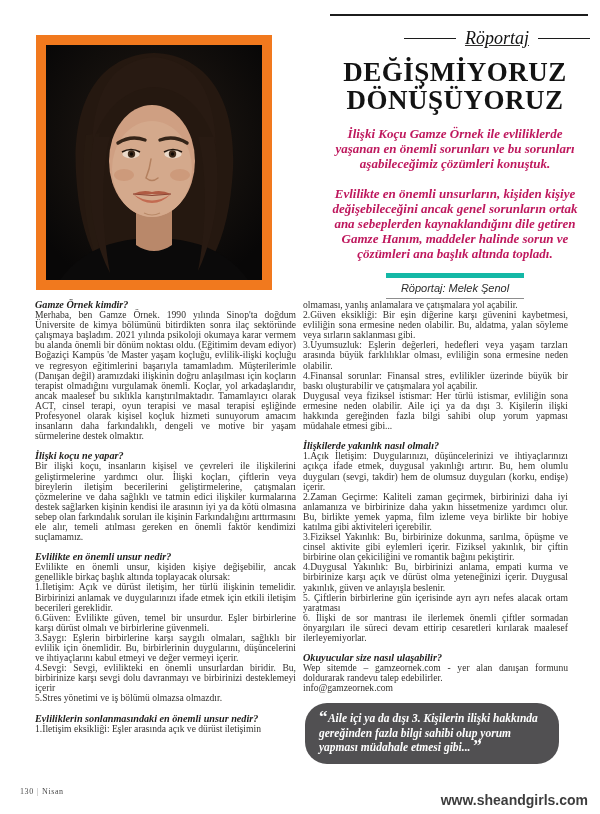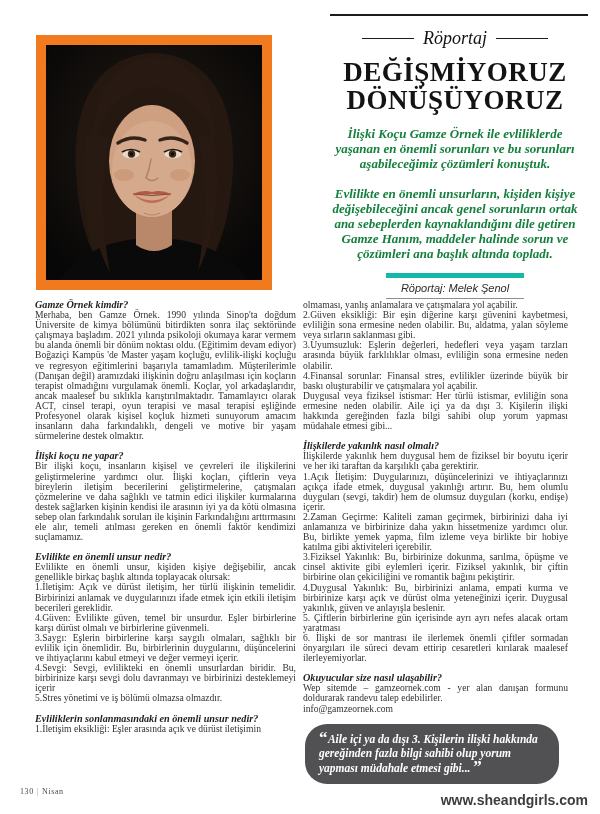--- a/index.html
+++ b/index.html
@@ -2,26 +2,26 @@
 <html><head>
 <meta charset="utf-8">
 <style>
   html,body { margin:0; padding:0; background:#9a9a9a; }
   .page { position:relative; width:600px; height:814px; margin:0 auto; background:#ffffff;
           font-family:"Liberation Serif", serif; color:#2f2e2c; overflow:hidden; }
 
   
   .top-rule { position:absolute; left:330px; top:14px; width:258px; border-top:2px solid #1c1c1c; }
   .head { position:absolute; left:320px; top:28px; width:270px; text-align:center; }
-  .kicker-row { display:flex; align-items:center; justify-content:center; gap:9px; }
+  .kicker-row { display:flex; align-items:center; justify-content:flex-end; gap:9px;text-decoration:underline; }
   .kline { flex:0 0 52px; border-top:1px solid #1c1c1c; height:0; }
   .kicker-text { font-style:italic; font-size:18px; color:#121212; }
   .title { margin:9px 0 0; font-weight:700; font-size:27px; line-height:28px; letter-spacing:0.5px; color:#131313; }
   .title span { display:block; }
-  .lede, .intro { margin:12px 6px 0; font-weight:700; font-style:italic; font-size:13px; line-height:15px; color:#15803d; }
+  .lede, .intro { margin:12px 6px 0; font-weight:700; font-style:italic; font-size:13px; line-height:15px; color:#be185d; }
   .intro { margin-top:15px; }
   .byline { display:inline-block; margin-top:12px; padding:4px 15px 4px;
             border-top:5px solid #14b8a6; border-bottom:1px solid #8d8d8d;
             font-family:"Liberation Sans", sans-serif; font-style:italic; font-size:11px; color:#2c2c2c; }
 
   
   .photo-frame { position:absolute; left:36px; top:35px; width:216px; height:235px;
                  border:10px solid #f1791e; background:#0d0b0a; }
   .photo-frame svg { display:block; width:216px; height:235px; }
 
@@ -120,37 +120,36 @@
   </div>
 
   <div class="col col-left">
       <div class="blk q">Gamze Örnek kimdir?</div>
       <div class="blk a">Merhaba, ben Gamze Örnek. 1990 yılında Sinop'ta doğdum Üniversite de kimya bölümünü bitirdikten sonra ilaç sektöründe çalışmaya başladım. 2021 yılında psikoloji okumaya karar vermem bu alanda önemli bir dönüm noktası oldu. (Eğitimim devam ediyor) Boğaziçi Kampüs 'de Master yaşam koçluğu, evlilik-ilişki koçluğu ve regresyon eğitimlerini başarıyla tamamladım. Müşterilerimle (Danışan değil) aramızdaki ilişkinin doğru anlaşılması için koçların terapist olmadığını vurgulamak önemli. Koçlar, yol arkadaşlarıdır, ancak maalesef bu sıklıkla karıştırılmaktadır. Tamamlayıcı olarak ACT, cinsel terapi, oyun terapisi ve masal terapisi eşliğinde Profesyonel olarak kişisel koçluk hizmeti sunuyorum amacım insanların daha farkındalıklı, dengeli ve motive bir yaşam sürmelerine destek olmaktır.</div>
       <div class="blk q">İlişki koçu ne yapar?</div>
       <div class="blk a">Bir ilişki koçu, insanların kişisel ve çevreleri ile ilişkilerini geliştirmelerine yardımcı olur. İlişki koçları, çiftlerin veya bireylerin iletişim becerilerini geliştirmelerine, çatışmaları çözmelerine ve daha sağlıklı ve tatmin edici ilişkiler kurmalarına destek sağlarken kişinin kendisi ile arasının iyi ya da kötü olmasına sebep olan farkındalık soruları ile kişinin Farkındalığını arttırmasını ele alır, temeli atılması gereken en önemli faktör kendimizi suçlamamız.</div>
       <div class="blk q">Evlilikte en önemli unsur nedir?</div>
       <div class="blk a">Evlilikte en önemli unsur, kişiden kişiye değişebilir, ancak genellikle birkaç başlık altında toplayacak olursak:</div>
       <div class="blk item">1.İletişim: Açık ve dürüst iletişim, her türlü ilişkinin temelidir. Birbirinizi anlamak ve duygularınızı ifade etmek için etkili iletişim becerileri gereklidir.</div>
-      <div class="blk item">4.Güven: Evlilikte güven, temel bir unsurdur. Eşler birbirlerine karşı dürüst olmalı ve birbirlerine güvenmeli.</div>
+      <div class="blk item">6.Güven: Evlilikte güven, temel bir unsurdur. Eşler birbirlerine karşı dürüst olmalı ve birbirlerine güvenmeli.</div>
       <div class="blk item">3.Saygı: Eşlerin birbirlerine karşı saygılı olmaları, sağlıklı bir evlilik için önemlidir. Bu, birbirlerinin duygularını, düşüncelerini ve ihtiyaçlarını kabul etmeyi ve değer vermeyi içerir.</div>
       <div class="blk item">4.Sevgi: Sevgi, evlilikteki en önemli unsurlardan biridir. Bu, birbirinize karşı sevgi dolu davranmayı ve birbirinizi desteklemeyi içerir</div>
       <div class="blk item">5.Stres yönetimi ve iş bölümü olmazsa olmazdır.</div>
       <div class="blk q">Evliliklerin sonlanmasındaki en önemli unsur nedir?</div>
       <div class="blk item">1.İletişim eksikliği: Eşler arasında açık ve dürüst iletişimin</div>
     </div>
 
   <div class="col col-right">
     <div>
         <div class="blk a">olmaması, yanlış anlamalara ve çatışmalara yol açabilir.</div>
         <div class="blk item">2.Güven eksikliği: Bir eşin diğerine karşı güvenini kaybetmesi, evliliğin sona ermesine neden olabilir. Bu, aldatma, yalan söyleme veya sırların saklanması gibi.</div>
         <div class="blk item">3.Uyumsuzluk: Eşlerin değerleri, hedefleri veya yaşam tarzları arasında büyük farklılıklar olması, evliliğin sona ermesine neden olabilir.</div>
         <div class="blk item">4.Finansal sorunlar: Finansal stres, evlilikler üzerinde büyük bir baskı oluşturabilir ve çatışmalara yol açabilir.</div>
         <div class="blk item">Duygusal veya fiziksel istismar: Her türlü istismar, evliliğin sona ermesine neden olabilir. Aile içi ya da dışı 3. Kişilerin ilişki hakkında gereğinden fazla bilgi sahibi olup yorum yapması müdahale etmesi gibi...</div>
         <div class="blk q">İlişkilerde yakınlık nasıl olmalı?</div>
-        <div class="blk a">İlişkilerde yakınlık hem duygusal hem de fiziksel bir boyutu içerir ve her iki taraftan da karşılıklı çaba gerektirir.</div>
         <div class="blk item">1.Açık İletişim: Duygularınızı, düşüncelerinizi ve ihtiyaçlarınızı açıkça ifade etmek, duygusal yakınlığı artırır. Bu, hem olumlu duyguları (sevgi, takdir) hem de olumsuz duyguları (korku, endişe) içerir.</div>
         <div class="blk item">2.Zaman Geçirme: Kaliteli zaman geçirmek, birbirinizi daha iyi anlamanıza ve birbirinize daha yakın hissetmenize yardımcı olur. Bu, birlikte yemek yapma, film izleme veya birlikte bir hobiye katılma gibi aktiviteleri içerebilir.</div>
         <div class="blk item">3.Fiziksel Yakınlık: Bu, birbirinize dokunma, sarılma, öpüşme ve cinsel aktivite gibi eylemleri içerir. Fiziksel yakınlık, bir çiftin birbirine olan çekiciliğini ve romantik bağını pekiştirir.</div>
         <div class="blk item">4.Duygusal Yakınlık: Bu, birbirinizi anlama, empati kurma ve birbirinize karşı açık ve dürüst olma yeteneğinizi içerir. Duygusal yakınlık, güven ve anlayışla beslenir.</div>
         <div class="blk item">5. Çiftlerin birbirlerine gün içerisinde ayrı ayrı nefes alacak ortam yaratması</div>
         <div class="blk item">6. İlişki de sor mantrası ile ilerlemek önemli çiftler sormadan önyargıları ile süreci devam ettirip cesaretleri kırılarak maalesef ilerleyemiyorlar.</div>
         <div class="blk q">Okuyucular size nasıl ulaşabilir?</div>
         <div class="blk a">Wep sitemde – gamzeornek.com - yer alan danışan formunu doldurarak randevu talep edebilirler.</div>
         <div class="blk a">info@gamzeornek.com</div>
       </div>

